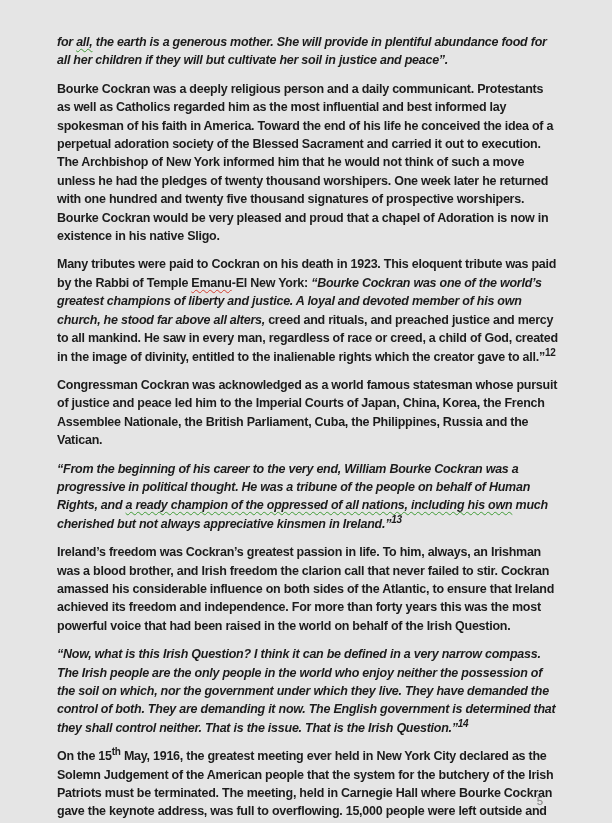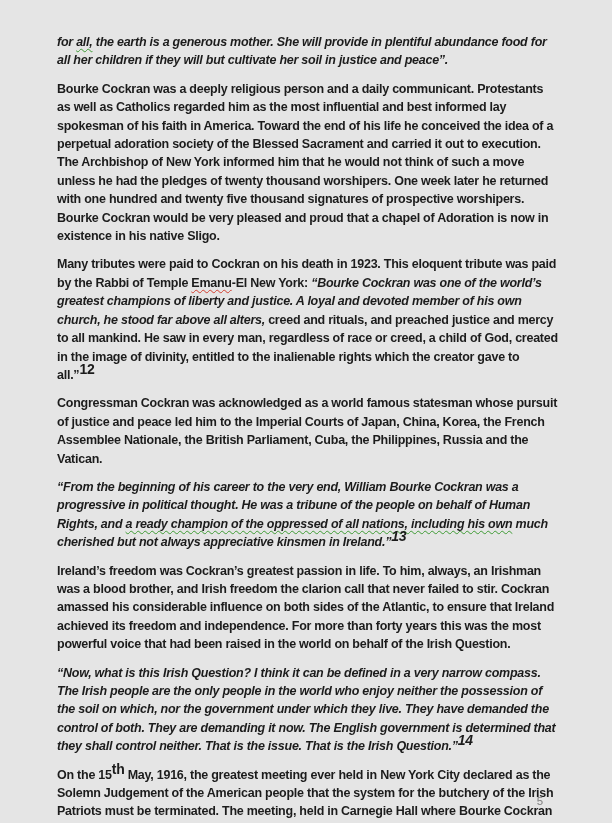--- a/index.html
+++ b/index.html
@@ -42,21 +42,21 @@
   }
   .run.red-wavy {
     text-decoration-line: underline;
     text-decoration-style: wavy;
     text-decoration-color: #d23f31;
     text-decoration-thickness: 1px;
     text-underline-offset: 2px;
     text-decoration-skip-ink: none;
   }
   sup.run {
-    font-size: 14px;
+    font-size: 10px;
     line-height: 0;
     vertical-align: super;
   }
   .page-number {
     position: absolute;
     left: 520px;
     top: 795px;
     width: 40px;
     text-align: center;
     font-size: 11.5px;

